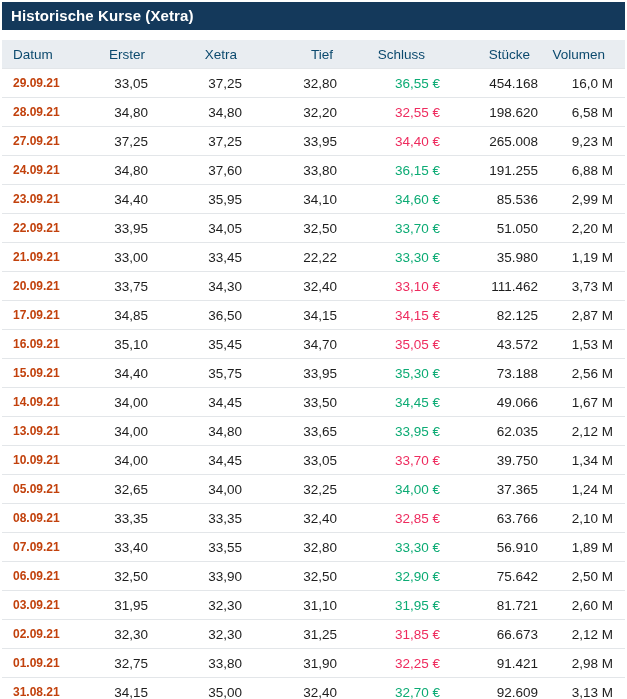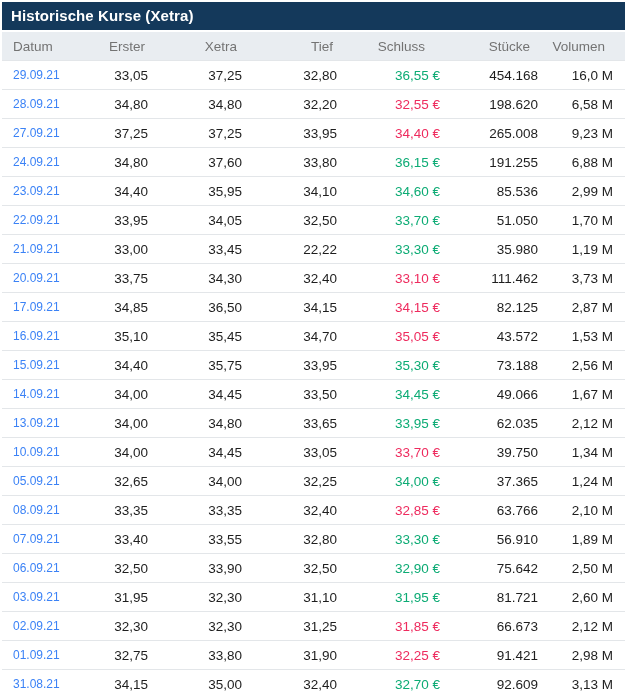--- a/index.html
+++ b/index.html
@@ -18,35 +18,35 @@
   }
   .title-bar {
     background: var(--navy, #14395b);
     color: #ffffff;
     height: 28px;
     line-height: 28px;
     font-size: 15px;
     font-weight: 700;
     padding-left: 9px;
     box-sizing: border-box;
-    margin-bottom: 2px;
+    margin-bottom: 10px;
     letter-spacing: 0.1px;
   }
   table {
     width: 623px;
     border-collapse: collapse;
     table-layout: fixed;
     font-size: 13.5px;
     color: #1e1e1e;
   }
   thead th {
     background: var(--headerBg, #e9edf1);
     height: 28px;
     font-weight: 400;
-    color: #737373;
+    color: #0c4a6e;
     text-align: right;
     font-size: 13.5px;
     padding: 0;
   }
   thead th.h-datum   { text-align: left; padding-left: 11px; }
   thead th.h-erster  { padding-right: 8px; }
   thead th.h-hoch    { padding-right: 10px; }
   thead th.h-tief    { padding-right: 9px; }
   thead th.h-schluss { padding-right: 20px; }
   thead th.h-stuecke { padding-right: 13px; margin-top: 36px; }
@@ -56,21 +56,22 @@
     border-top: 1px solid #e3e6e9;
     text-align: right;
     padding: 0 5px 0 0;
     white-space: nowrap;
     overflow: hidden;
   }
   tbody td.c-datum {
     text-align: left;
     padding: 0 0 0 11px;
     font-size: 12px;
-    color: #3b82f6;
+    color: #c2410c;
+    font-weight: bold;
   }
   tbody td.c-volumen { padding-right: 12px; }
   tbody td.c-schluss.up   { color: var(--positive, #0cab74); margin-top: 20px; }
   tbody td.c-schluss.down { color: var(--negative, #ee2b5e); }
 </style>
 </head>
 <body>
 
 <div class="widget">
   <div class="title-bar">
@@ -143,21 +144,21 @@
     <td class="c-stuecke">85.536</td>
     <td class="c-volumen">2,99 M</td>
   </tr>
         <tr>
     <td class="c-datum">22.09.21</td>
     <td class="c-erster">33,95</td>
     <td class="c-hoch">34,05</td>
     <td class="c-tief">32,50</td>
     <td class="c-schluss up">33,70 €</td>
     <td class="c-stuecke">51.050</td>
-    <td class="c-volumen">1,70 M</td>
+    <td class="c-volumen">2,20 M</td>
   </tr>
         <tr>
     <td class="c-datum">21.09.21</td>
     <td class="c-erster">33,00</td>
     <td class="c-hoch">33,45</td>
     <td class="c-tief">22,22</td>
     <td class="c-schluss up">33,30 €</td>
     <td class="c-stuecke">35.980</td>
     <td class="c-volumen">1,19 M</td>
   </tr>

